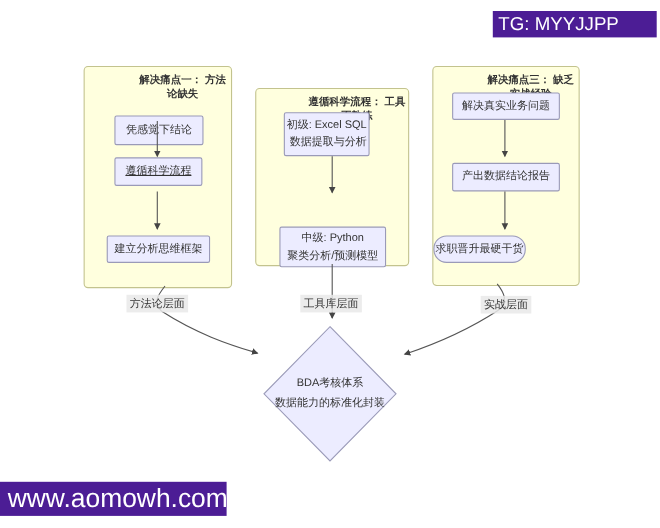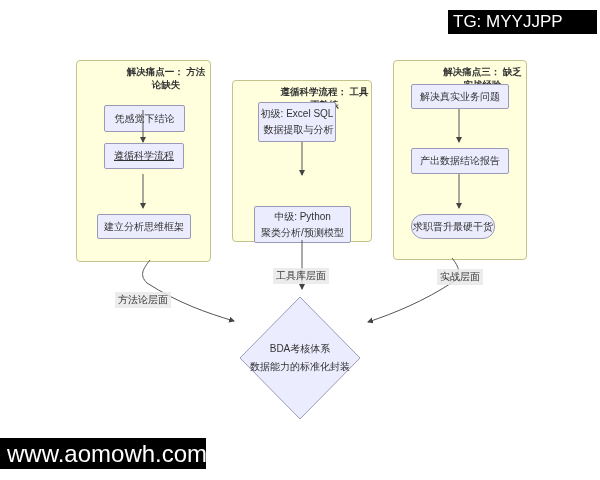--- a/index.html
+++ b/index.html
@@ -26,40 +26,40 @@
     text-align:center; font-size:10px; color:#333; white-space:pre-line;
     line-height:1.6; box-sizing:border-box;
   }
   #c1n1 { left:27px; top:23px;  width:81px; height:27px;margin-top:21px; }
   #c1n2 { left:27px; top:82px;  width:80px; height:26px;text-decoration:underline; }
   #c1n3 { left:20px; top:153px; width:94px; height:25px; }
   #c2n1 { left:25px; top:21px;  width:78px; height:40px;text-align:right; }
   #c2n2 { left:21px; top:100px; width:97px; height:37px;margin-top:25px; }
   #c3n1 { left:17px; top:23px;  width:98px; height:25px; }
   #c3n2 { left:17px; top:87px;  width:98px; height:26px; }
-  #c3n3 { left:17px; top:153px; width:84px; height:25px;border-radius:12px; }
+  #c3n3 { left:0; top:153px; width:84px; height:25px;border-radius:12px; }
   
   svg.edges { position:absolute; left:0; top:0; z-index:2; }
   
   .edge-label {
     position:absolute; transform:translate(-50%,-50%); font-size:10px;
     color:#333; background:rgba(233,233,233,0.85); padding:1px 3px;
     white-space:nowrap; z-index:3;
   }
-  #elabel1 { left:143px; top:276px;margin-top:24px; }
+  #elabel1 { left:143px; top:276px; }
   #elabel2 { left:301px; top:276px; }
   #elabel3 { left:460px; top:277px; }
   
   .diamond-text {
     position:absolute; left:300px; top:358px; transform:translate(-50%,-50%);
     width:112px; text-align:center; font-size:10px; color:#333;
     white-space:pre-line; line-height:1.8; z-index:3;
   }
   
-  .wm { position:absolute; background:#000000; color:#ffffff; z-index:4;
+  .wm { position:absolute; background:#4c1d95; color:#ffffff; z-index:4;
         box-sizing:border-box; white-space:nowrap; }
   .wm-top { left:448px; top:10px; width:149px; height:24px;
             font-size:17px; line-height:24px; padding-left:5px; }
   .wm-bottom { left:0; top:438px; width:206px; height:31px;
                font-size:24px; line-height:31px; padding-left:7px; }
 </style>
 </head>
 <body>
 
 <div class="canvas">

